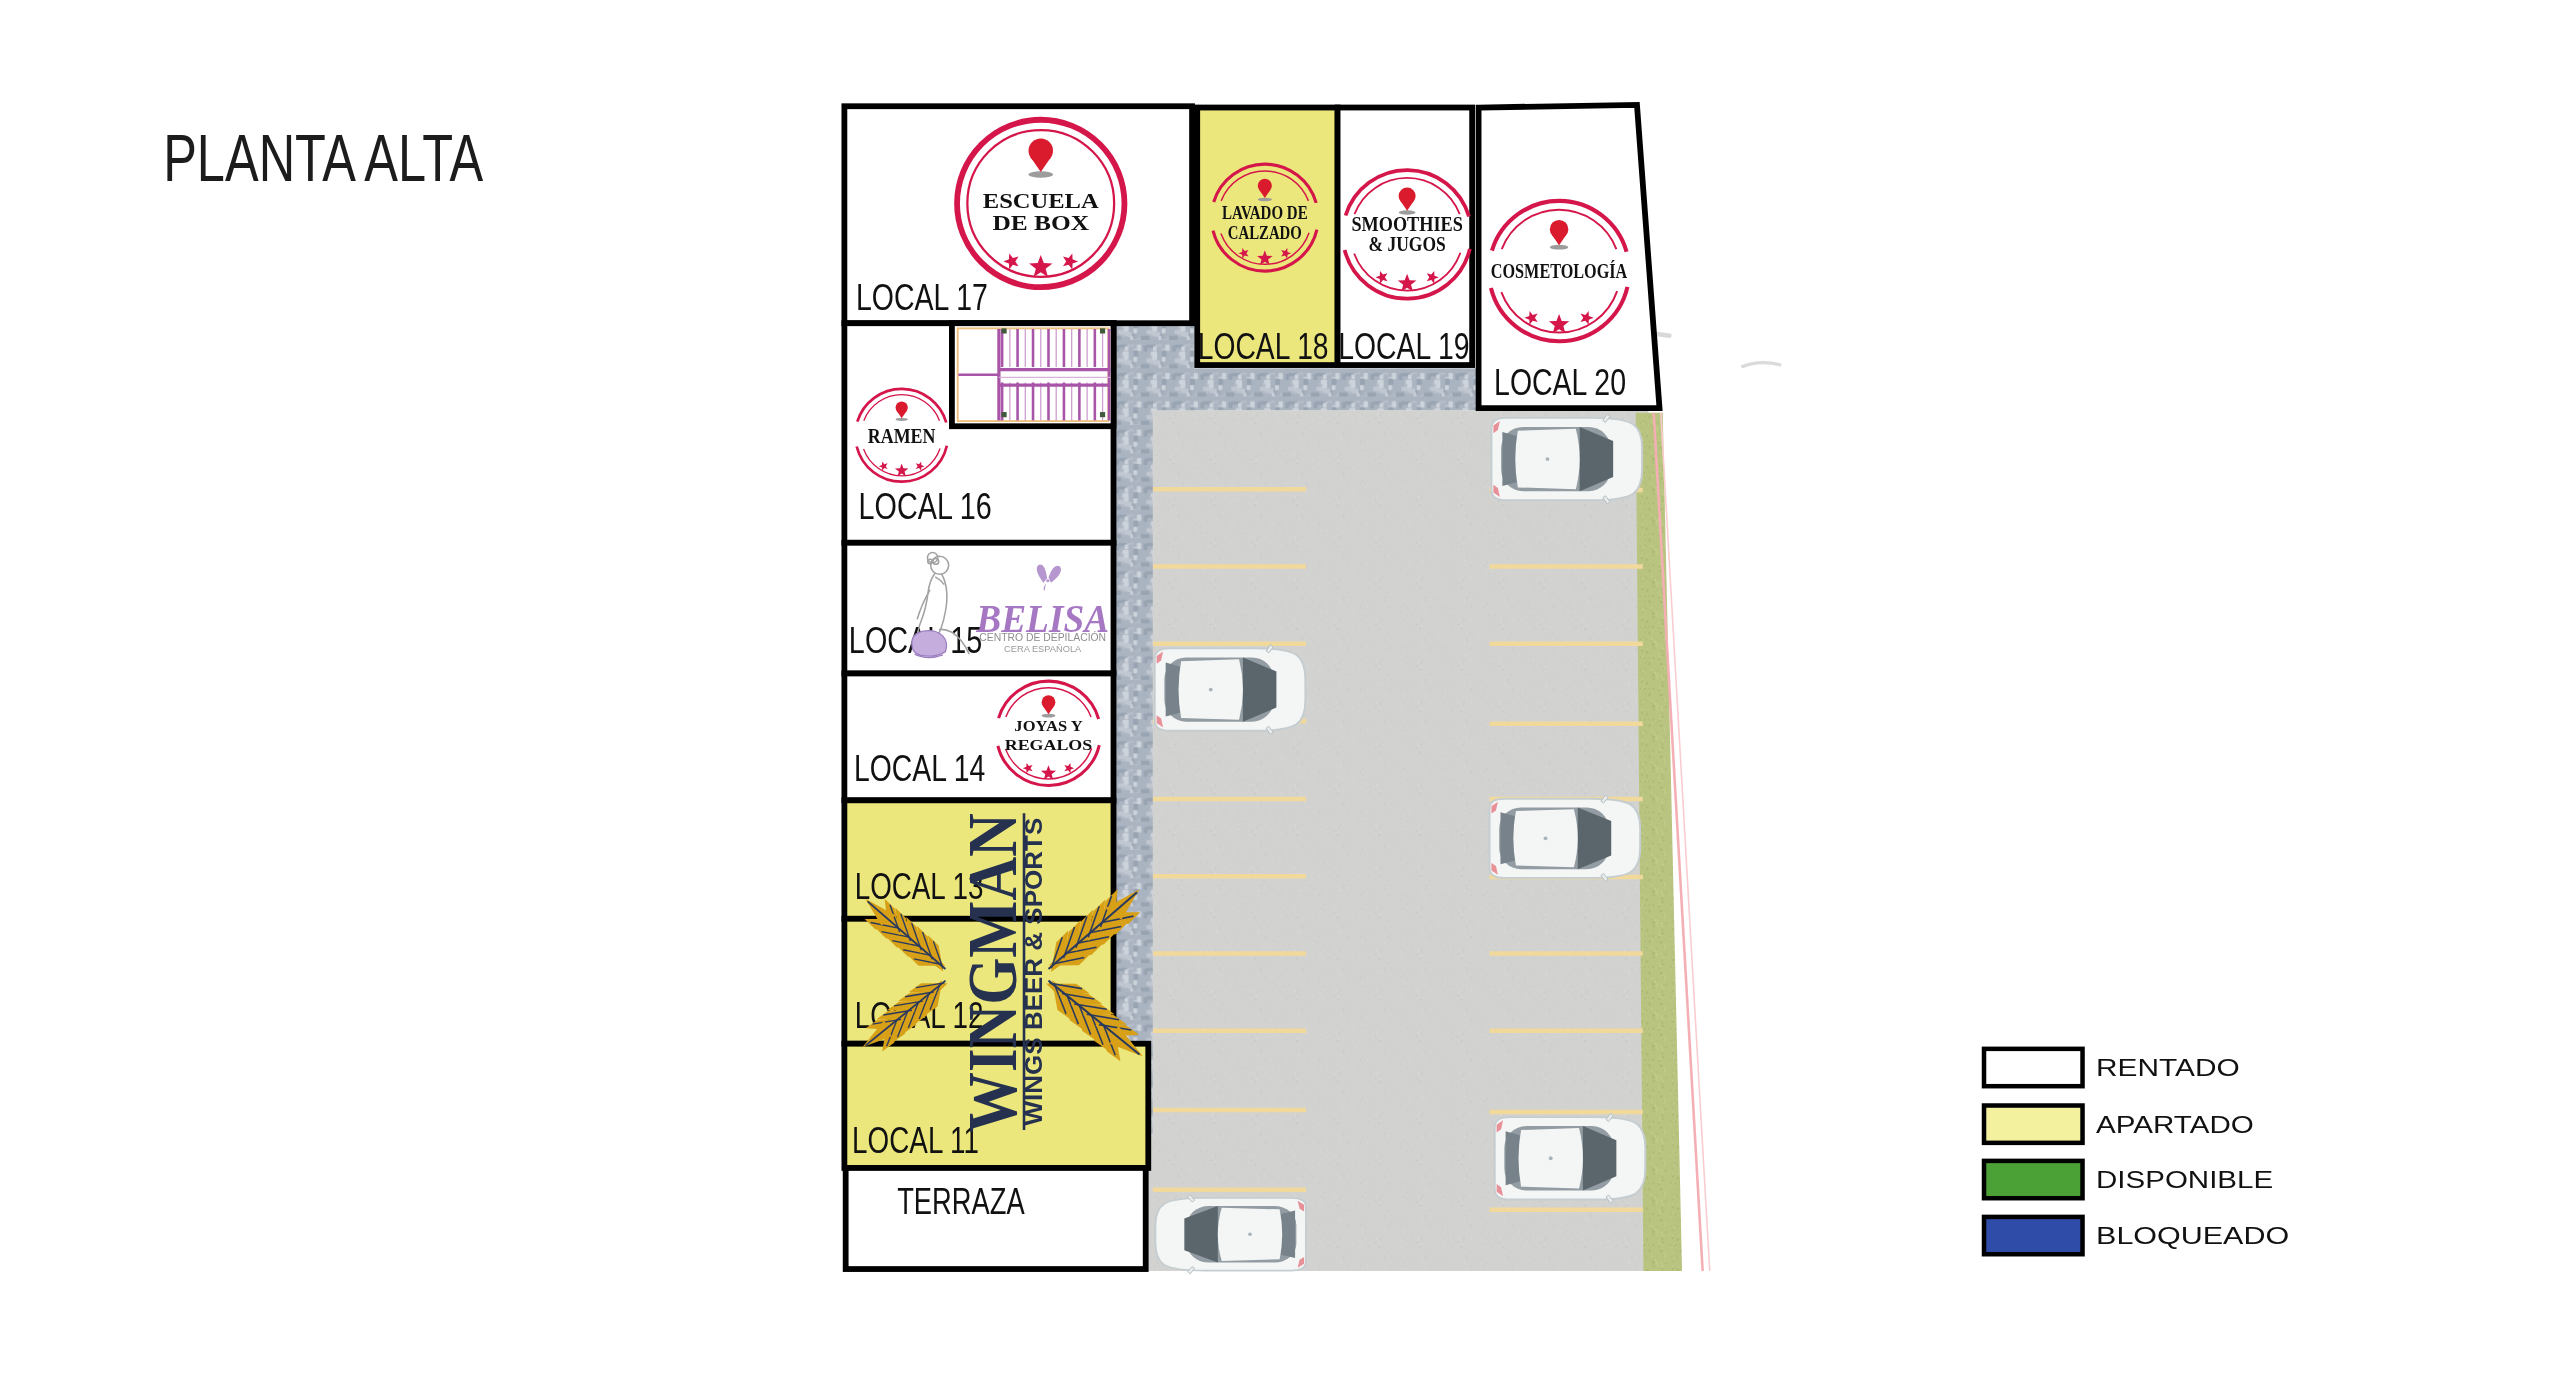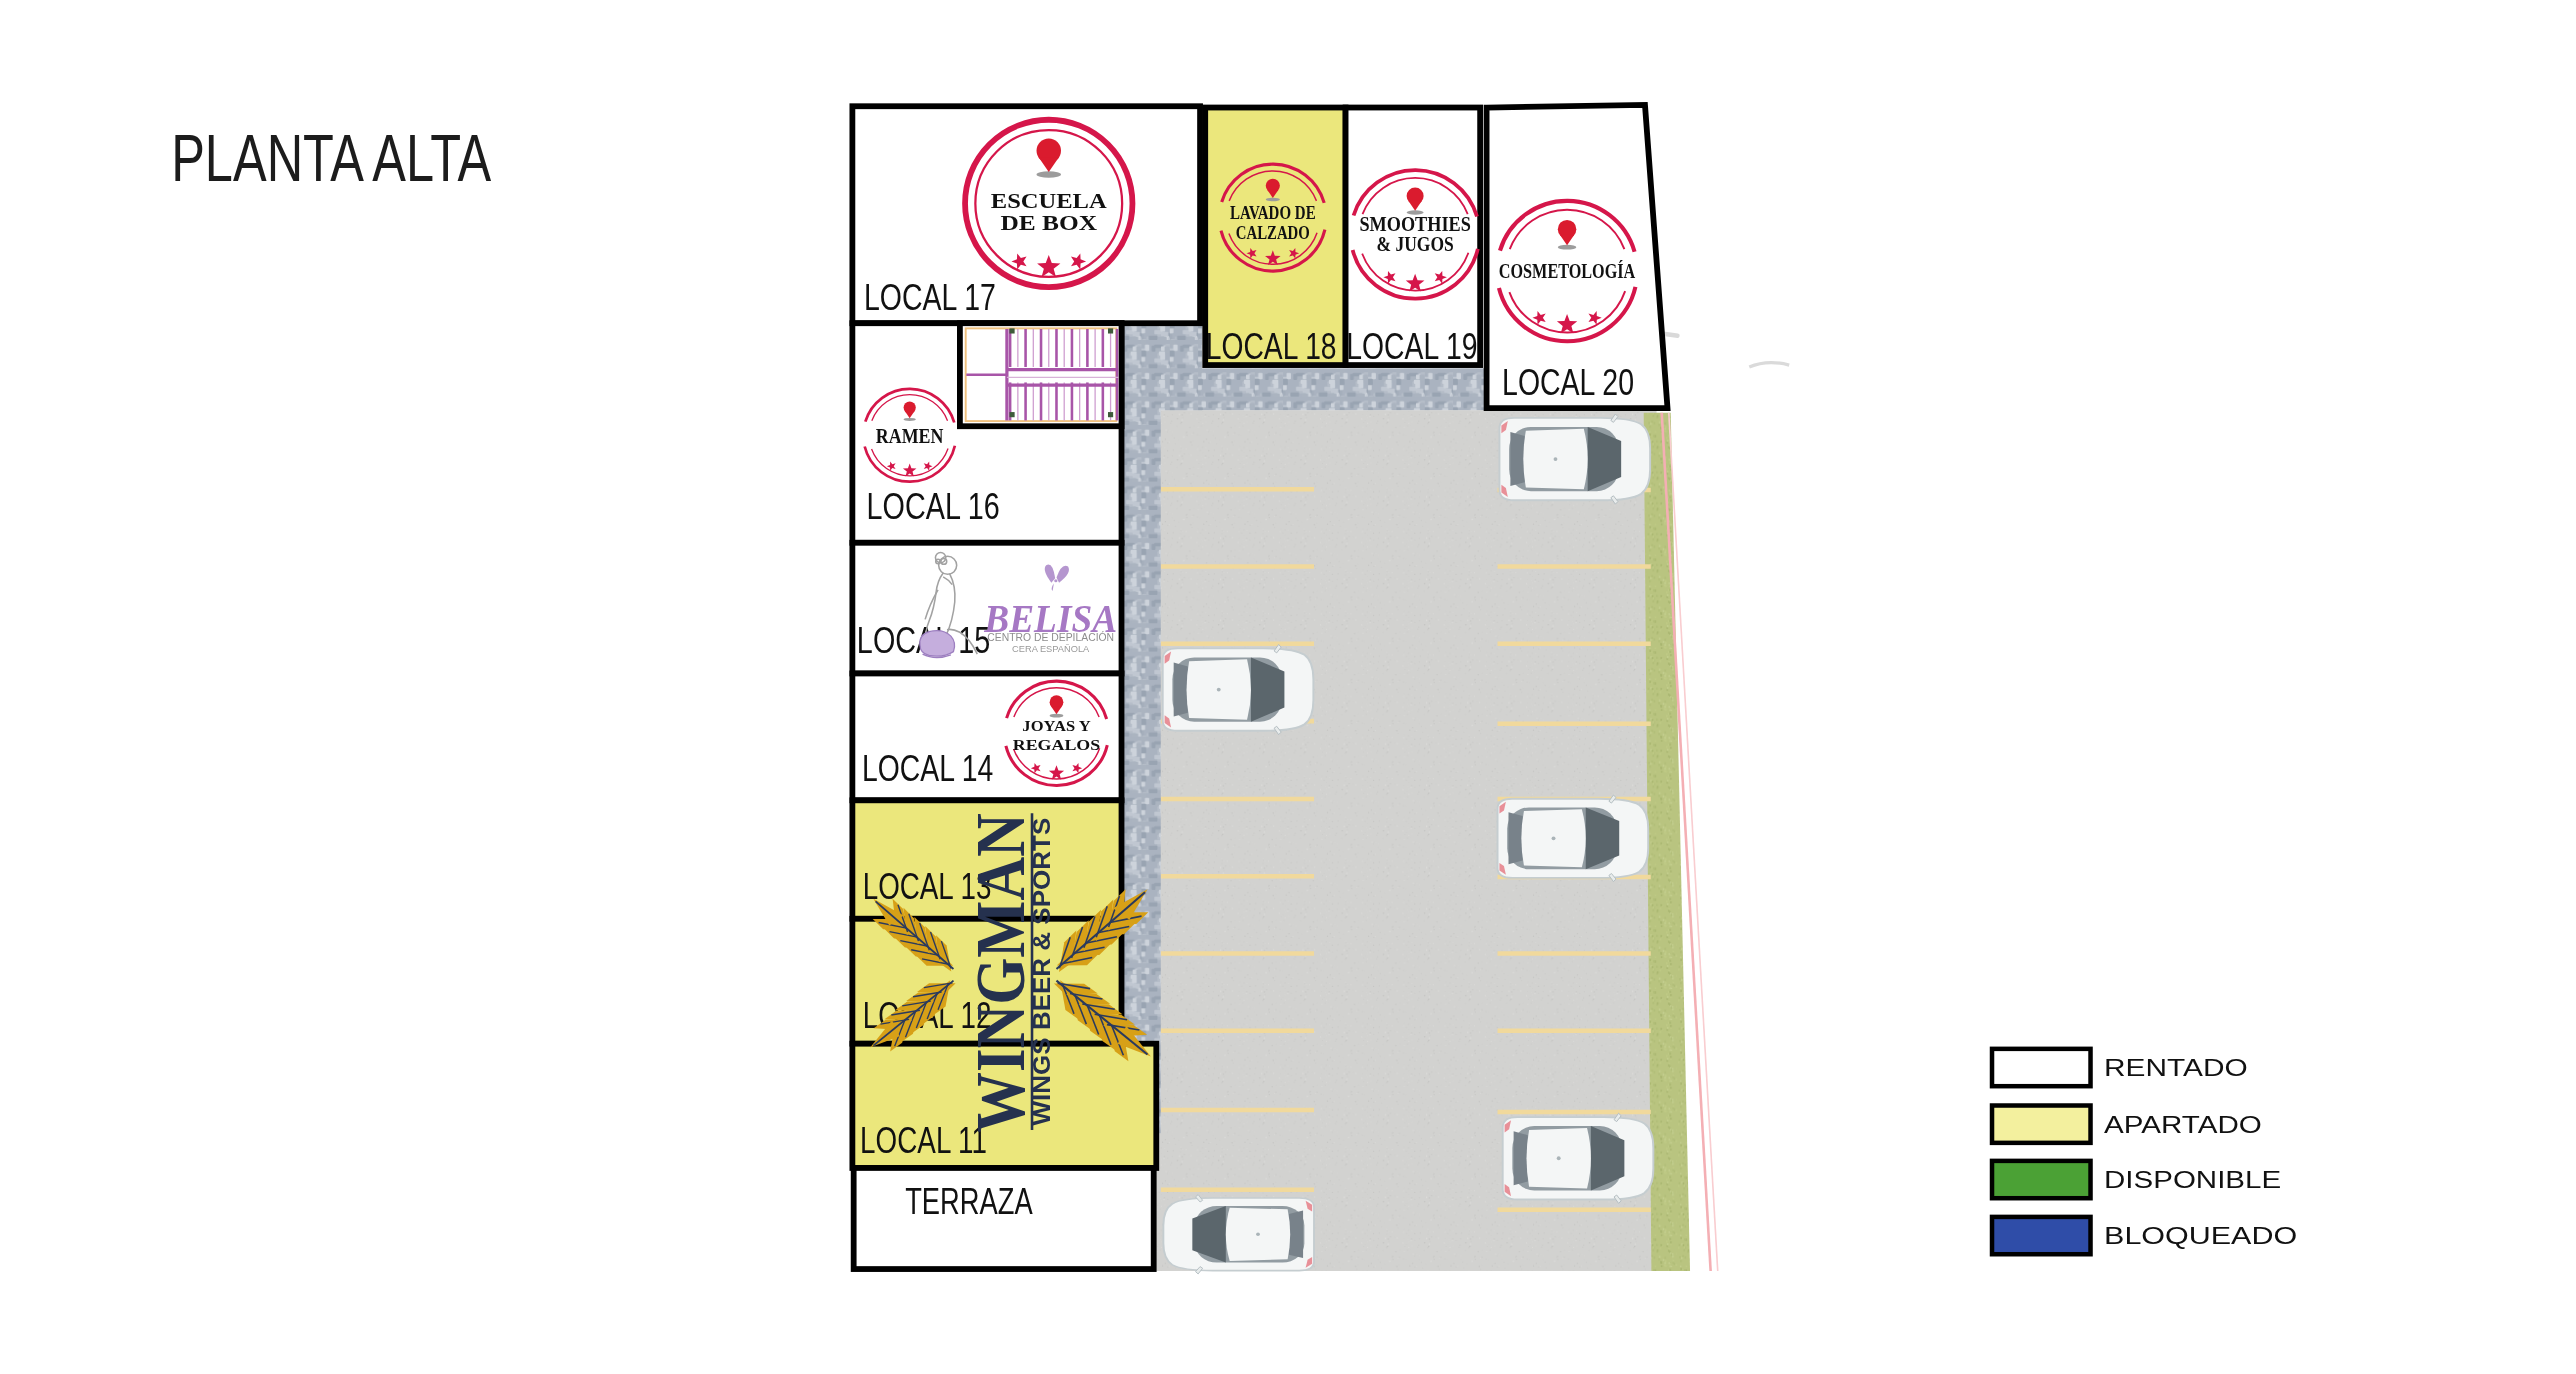--- a/index.html
+++ b/index.html
@@ -1,17 +1,17 @@
 <!DOCTYPE html>
 <html style="font-size:10.3px"><head>
 <meta charset="utf-8">
 <style>
   html,body { margin:0; padding:0; background:#fff; }
   #page { position:relative; width:2452px; height:1374px; background:#fff; overflow:hidden;
-          font-family:"Liberation Sans", sans-serif;padding-left:8px; }
+          font-family:"Liberation Sans", sans-serif; }
 </style>
 </head>
 <body>
 <div id="page">
 <svg width="2576" height="1374" viewBox="0 0 4000 2134" font-family="Liberation Sans, sans-serif">
 <defs>
 <pattern id="asph" width="64" height="64" patternUnits="userSpaceOnUse">
           <rect width="64" height="64" fill="#d2d2d0"></rect>
           <circle cx="40.9" cy="1.6" r="0.8" fill="#cfcfcd"></circle>
           <circle cx="8.9" cy="6.6" r="0.7" fill="#c5c5c3"></circle>

